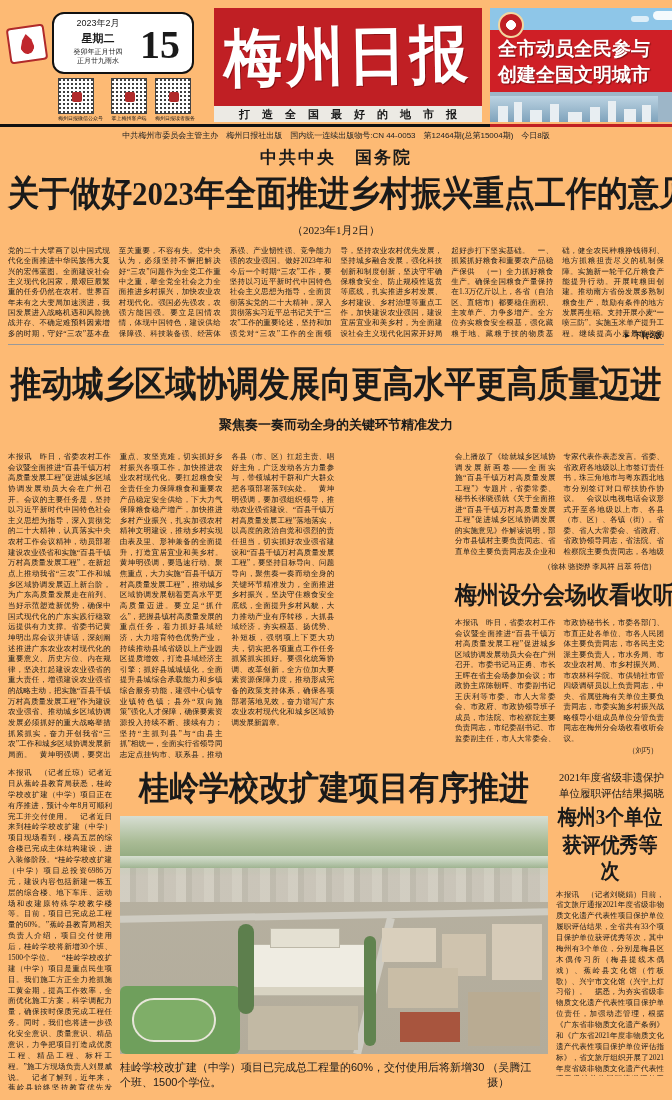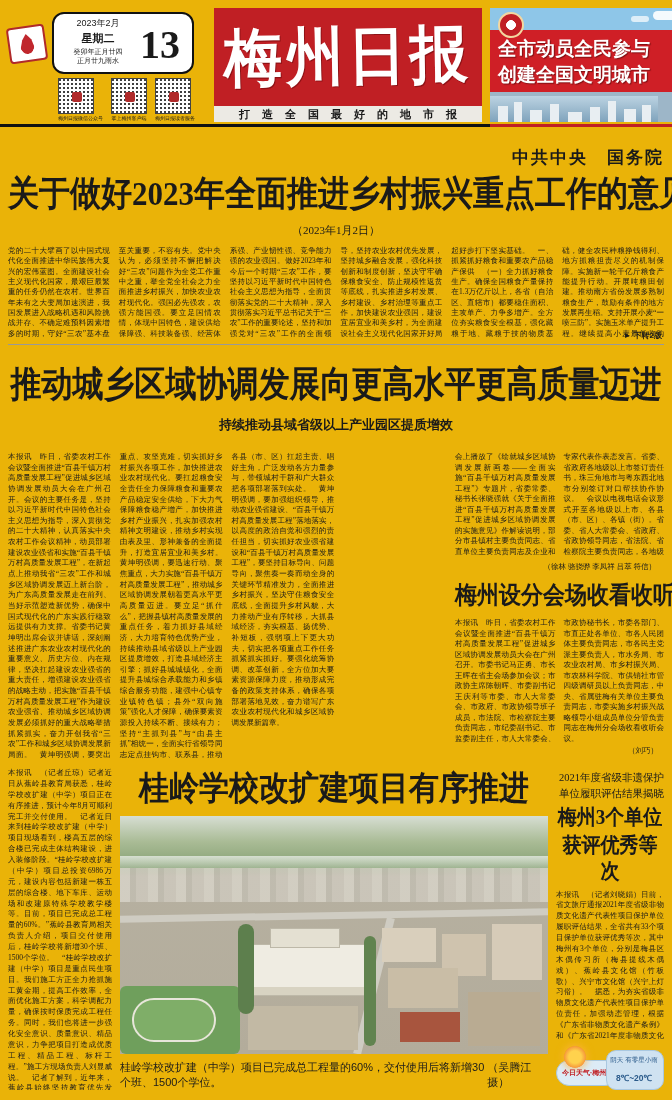--- a/index.html
+++ b/index.html
@@ -1,18 +1,18 @@
 <!DOCTYPE html>
 <html><head>
 <meta charset="utf-8">
 <style>
   * { margin:0; padding:0; box-sizing:border-box; }
   html,body { background:#e9e7e2; }
   body { font-family:"Liberation Serif","DejaVu Serif",serif; }
-  .page { position:relative; width:672px; height:1100px; margin:0 auto; background:#eab308; overflow:hidden; color:#1a1a1a; }
+  .page { position:relative; width:672px; height:1100px; margin:0 auto; background:#fdba74; overflow:hidden; color:#1a1a1a; }
 
   
   .header { position:absolute; top:0; left:0; width:672px; height:134px; }
   .datebox { position:absolute; left:52px; top:12px; width:142px; height:62px; border:2px solid #111; border-radius:12px; background:#fff; padding:3px 6px 3px 8px; display:flex; }
   .datebox .d-left { flex:1; text-align:center; font-family:"Liberation Sans",sans-serif; }
   .d-month { font-size:9px; }
   .d-week { font-size:11px; font-weight:bold; margin:1px 0; }
   .d-lunar { font-size:7px; line-height:1.3; }
   .d-day { width:52px; font-size:40px; font-weight:bold; line-height:56px; text-align:center; font-family:"Liberation Serif",serif; }
   .brandicon { position:absolute; left:8px; top:26px; width:38px; height:36px; transform:rotate(-8deg); border:2px solid #b02a2a; border-radius:4px; background:#fff; display:flex; align-items:center; justify-content:center; }
@@ -35,21 +35,21 @@
   .banner .b-text { position:absolute; left:0; top:28px; width:168px; text-align:center; color:#fff; font-weight:bold; font-size:19px; line-height:1.35; font-family:"Liberation Sans",sans-serif; text-shadow:1px 1px 1px #7e1013; }
   .banner .cityline { position:absolute; bottom:0; left:0; width:168px; height:26px; background:linear-gradient(#bcd3e2,#7fa3bc); }
   .banner .cityline i { position:absolute; bottom:0; background:#e8eef2; }
   .banner .sidecol { position:absolute; right:0; top:0; width:14px; height:114px; background:#f6f4ef; border-left:1px solid #d8d4ca; }
   .rule-black { position:absolute; left:0; top:124px; width:672px; height:3px; background:#111; }
   .rule-red { position:absolute; left:490px; top:124px; width:182px; height:3px; background:#c01f24; }
   .publine { position:absolute; left:0; top:130px; width:672px; text-align:center; font-size:8px; font-family:"Liberation Sans",sans-serif; color:#222; }
 
   
   .a1 { position:absolute; left:8px; top:146px; width:656px; }
-  .a1-kicker { text-align:right; font-size:17px; font-weight:bold; font-family:"Liberation Sans",sans-serif; letter-spacing:2px; }
+  .a1-kicker { text-align:center; font-size:17px; font-weight:bold; font-family:"Liberation Sans",sans-serif; letter-spacing:2px; }
   .a1-headline { text-align:center; font-size:31px; font-weight:bold; margin-top:4px; transform:scaleY(1.12); font-family:"Liberation Serif",serif; letter-spacing:0; white-space:nowrap; }
   .a1-dateline { text-align:center; font-size:11px; margin-top:8px; }
   .a1-body { margin-top:8px; height:94px; overflow:hidden; column-count:6; column-gap:9px; column-fill:auto; font-size:7.5px; line-height:1.38; text-align:justify; position:relative; }
   .jumpmark { position:absolute; right:10px; top:330px; font-size:8px; font-weight:bold; font-family:"Liberation Sans",sans-serif; }
   .divider1 { position:absolute; left:8px; top:344px; width:656px; height:1px; background:#999; }
 
   
   .a2-head { position:absolute; left:8px; top:354px; width:656px; text-align:center; }
   .a2-kicker { font-size:14.5px; font-weight:bold; letter-spacing:.5px; }
   .a2-headline { font-size:31px; font-weight:bold; margin-top:9px; transform:scaleY(1.15); white-space:nowrap; }
@@ -99,21 +99,21 @@
         <div class="flame"></div>
       </div>
 
     <div class="datebox">
       <div class="d-left">
         <div class="d-month">2023年2月</div>
         <div class="d-week">星期二</div>
         <div class="d-lunar">癸卯年正月廿四</div>
         <div class="d-lunar">正月廿九雨水</div>
       </div>
-      <div class="d-day">13</div>
+      <div class="d-day">15</div>
     </div>
 
     <div class="qrrow">
       <div>
         <div class="qr"></div>
         <div class="qr-label">梅州日报微信公众号</div>
       </div>
       <div>
         <div class="qr"></div>
         <div class="qr-label">掌上梅州客户端</div>
@@ -148,34 +148,35 @@
           <i style="left:100px;width:10px;height:15px;"></i>
         <i style="left:118px;width:8px;height:21px;"></i>
           <i style="left:134px;width:12px;height:13px;"></i>
         <i style="left:152px;width:9px;height:17px;"></i>
       </div>
       <div class="sidecol"></div>
     </div>
 
     <div class="rule-black"></div>
     <div class="rule-red"></div>
+    <div class="publine">中共梅州市委员会主管主办　梅州日报社出版　国内统一连续出版物号:CN 44-0053　第12464期(总第15004期)　今日8版</div>
   </div>
 
   <div class="a1">
     <div class="a1-kicker">中共中央　国务院</div>
     <div class="a1-headline">关于做好2023年全面推进乡村振兴重点工作的意见</div>
     <div class="a1-dateline">（2023年1月2日）</div>
     <div class="a1-body">党的二十大擘画了以中国式现代化全面推进中华民族伟大复兴的宏伟蓝图。全面建设社会主义现代化国家，最艰巨最繁重的任务仍然在农村。世界百年未有之大变局加速演进，我国发展进入战略机遇和风险挑战并存、不确定难预料因素增多的时期，守好“三农”基本盘至关重要，不容有失。党中央认为，必须坚持不懈把解决好“三农”问题作为全党工作重中之重，举全党全社会之力全面推进乡村振兴，加快农业农村现代化。强国必先强农，农强方能国强。要立足国情农情，体现中国特色，建设供给保障强、科技装备强、经营体系强、产业韧性强、竞争能力强的农业强国。做好2023年和今后一个时期“三农”工作，要坚持以习近平新时代中国特色社会主义思想为指导，全面贯彻落实党的二十大精神，深入贯彻落实习近平总书记关于“三农”工作的重要论述，坚持和加强党对“三农”工作的全面领导，坚持农业农村优先发展，坚持城乡融合发展，强化科技创新和制度创新，坚决守牢确保粮食安全、防止规模性返贫等底线，扎实推进乡村发展、乡村建设、乡村治理等重点工作，加快建设农业强国，建设宜居宜业和美乡村，为全面建设社会主义现代化国家开好局起好步打下坚实基础。　一、抓紧抓好粮食和重要农产品稳产保供　（一）全力抓好粮食生产。确保全国粮食产量保持在1.3万亿斤以上，各省（自治区、直辖市）都要稳住面积、主攻单产、力争多增产。全方位夯实粮食安全根基，强化藏粮于地、藏粮于技的物质基础，健全农民种粮挣钱得利、地方抓粮担责尽义的机制保障。实施新一轮千亿斤粮食产能提升行动。开展吨粮田创建。推动南方省份发展多熟制粮食生产，鼓励有条件的地方发展再生稻。支持开展小麦“一喷三防”。实施玉米单产提升工程。继续提高小麦最低收购价，合理确定稻谷最低收购价，稳定稻谷补贴，完善农资保供稳价应对机制。健全主产区利益补偿机制，增加产粮大县奖励资金规模，逐步扩大稻谷小麦玉米完全成本保险和种植收入保险实施范围。实施好优质粮食工程，鼓励发展粮食订单生产，实现优质优价。严防“割青毁粮”。严格省级党委和政府耕地保护和粮食安全责任制考核，推动出台粮食安全保障法。</div>
   </div>
   <div class="jumpmark">► 下转2版</div>
   <div class="divider1"></div>
 
   <div class="a2-head">
     <div class="a2-headline">推动城乡区域协调发展向更高水平更高质量迈进</div>
-    <div class="a2-byline">持续推动县域省级以上产业园区提质增效</div>
+    <div class="a2-byline">聚焦奏一奏而动全身的关键环节精准发力</div>
   </div>
 
   <div class="rowD">
     <div class="a2-body">本报讯　昨日，省委农村工作会议暨全面推进“百县千镇万村高质量发展工程”促进城乡区域协调发展动员大会在广州召开。会议的主要任务是，坚持以习近平新时代中国特色社会主义思想为指导，深入贯彻党的二十大精神，认真落实中央农村工作会议精神，动员部署建设农业强省和实施“百县千镇万村高质量发展工程”，在新起点上推动我省“三农”工作和城乡区域协调发展迈上新台阶，为广东高质量发展走在前列、当好示范塑造新优势，确保中国式现代化的广东实践行稳致远提供有力支撑。省委书记黄坤明出席会议并讲话，深刻阐述推进广东农业农村现代化的重要意义、历史方位、内在规律，坚决扛起建设农业强省的重大责任，增强建设农业强省的战略主动，把实施“百县千镇万村高质量发展工程”作为建设农业强省、推动城乡区域协调发展必须抓好的重大战略举措抓紧抓实，奋力开创我省“三农”工作和城乡区域协调发展新局面。　黄坤明强调，要突出重点、攻坚克难，切实抓好乡村振兴各项工作，加快推进农业农村现代化。要扛起粮食安全责任全力保障粮食和重要农产品稳定安全供给，下大力气保障粮食稳产增产，加快推进乡村产业振兴，扎实加强农村精神文明建设，推动乡村实现由表及里、形神兼备的全面提升，打造宜居宜业和美乡村。　黄坤明强调，要迅速行动、聚焦重点，大力实施“百县千镇万村高质量发展工程”，推动城乡区域协调发展朝着更高水平更高质量迈进。要立足“抓什么”，把握县镇村高质量发展的重点任务，着力抓好县域经济，大力培育特色优势产业，持续推动县域省级以上产业园区提质增效，打造县域经济主引擎；抓好县城城镇化，全面提升县城综合承载能力和乡镇综合服务功能，建强中心镇专业镇特色镇；县外“双向施策”强化人才保障，确保要素资源投入持续不断、接续有力；坚持“主抓到县”与“由县主抓”相统一，全面实行省领导同志定点挂钩市、联系县，推动各县（市、区）扛起主责、唱好主角，广泛发动各方力量参与，带领城村干群和广大群众把各项部署落到实处。　黄坤明强调，要加强组织领导，推动农业强省建设、“百县千镇万村高质量发展工程”落地落实，以高度的政治自觉和强烈的责任担当，切实抓好农业强省建设和“百县千镇万村高质量发展工程”，要坚持目标导向、问题导向，聚焦奏一奏而动全身的关键环节精准发力，全面推进乡村振兴，坚决守住粮食安全底线，全面提升乡村风貌，大力推动产业有序转移，大抓县域经济，夯实根基、扬优势、补短板，强弱项上下更大功夫，切实把各项重点工作任务抓紧抓实抓好。要强化统筹协调、改革创新，全方位加大要素资源保障力度，推动形成完备的政策支持体系，确保各项部署落地见效，奋力谱写广东农业农村现代化和城乡区域协调发展新篇章。</div>
     <div class="rowD-right">
       <div class="a2-cont">会上播放了《绘就城乡区域协调发展新画卷——全面实施“百县千镇万村高质量发展工程”》专题片，省委常委、秘书长张晓强就《关于全面推进“百县千镇万村高质量发展工程”促进城乡区域协调发展的实施意见》作解读说明，部分市县镇村主要负责同志、省直单位主要负责同志及企业和专家代表作表态发言。省委、省政府各地级以上市签订责任书，珠三角地市与粤东西北地市分别签订对口帮扶协作协议。　会议以电视电话会议形式开至各地级以上市、各县（市、区）、各镇（街）。省委、省人大常委会、省政府、省政协领导同志，省法院、省检察院主要负责同志，各地级以上市党政主要负责同志参加会议。</div>
       <div class="a2-credit">（徐林 骆骁骅 李凤祥 吕萃 符信）</div>
       <div class="a3-headline">梅州设分会场收看收听会议</div>
       <div class="a3-body">本报讯　昨日，省委农村工作会议暨全面推进“百县千镇万村高质量发展工程”促进城乡区域协调发展动员大会在广州召开。市委书记马正勇、市长王晖在省主会场参加会议；市政协主席陈朝晖、市委副书记王庆利等市委、市人大常委会、市政府、市政协领导班子成员，市法院、市检察院主要负责同志，市纪委副书记、市监委副主任，市人大常委会、市政协秘书长，市委各部门、市直正处各单位、市各人民团体主要负责同志，市各民主党派主要负责人，市水务局、市农业农村局、市乡村振兴局、市农林科学院、市供销社市管四级调研员以上负责同志，中央、省属驻梅有关单位主要负责同志，市委实施乡村振兴战略领导小组成员单位分管负责同志在梅州分会场收看收听会议。</div>
       <div class="a3-credit">（刘巧）</div>
@@ -220,24 +221,16 @@
     </div>
 
     <div class="a5-rightcol">
       <div class="a5-kicker">2021年度省级非遗保护单位履职评估结果揭晓</div>
       <div class="a5-headline">
         <div>梅州3个单位</div>
         <div>获评优秀等次</div>
       </div>
       <div class="a5-body">本报讯　（记者刘晓娟）日前，省文旅厅通报2021年度省级非物质文化遗产代表性项目保护单位履职评估结果，全省共有33个项目保护单位获评优秀等次，其中梅州有3个单位，分别是梅县区木偶传习所（梅县提线木偶戏）、蕉岭县文化馆（竹板歌）、兴宁市文化馆（兴宁上灯习俗）。　据悉，为夯实省级非物质文化遗产代表性项目保护单位责任，加强动态管理，根据《广东省非物质文化遗产条例》和《广东省2021年度非物质文化遗产代表性项目保护单位评估指标》，省文旅厅组织开展了2021年度省级非物质文化遗产代表性项目保护单位履职情况评估工作，全省有330个项目保护单位纳入评估。</div>
 
-      <div class="weather">
-        <div class="w-pill1"></div>
-        <div class="w-pill2"></div>
-        <div class="w-sun"></div>
-        <div class="w-title">今日天气·梅州</div>
-        <div class="w-cond">阴天 有零星小雨</div>
-        <div class="w-temp">8℃~20℃</div>
-      </div>
     </div>
   </div>
 
 </div>
 
 </body></html>

